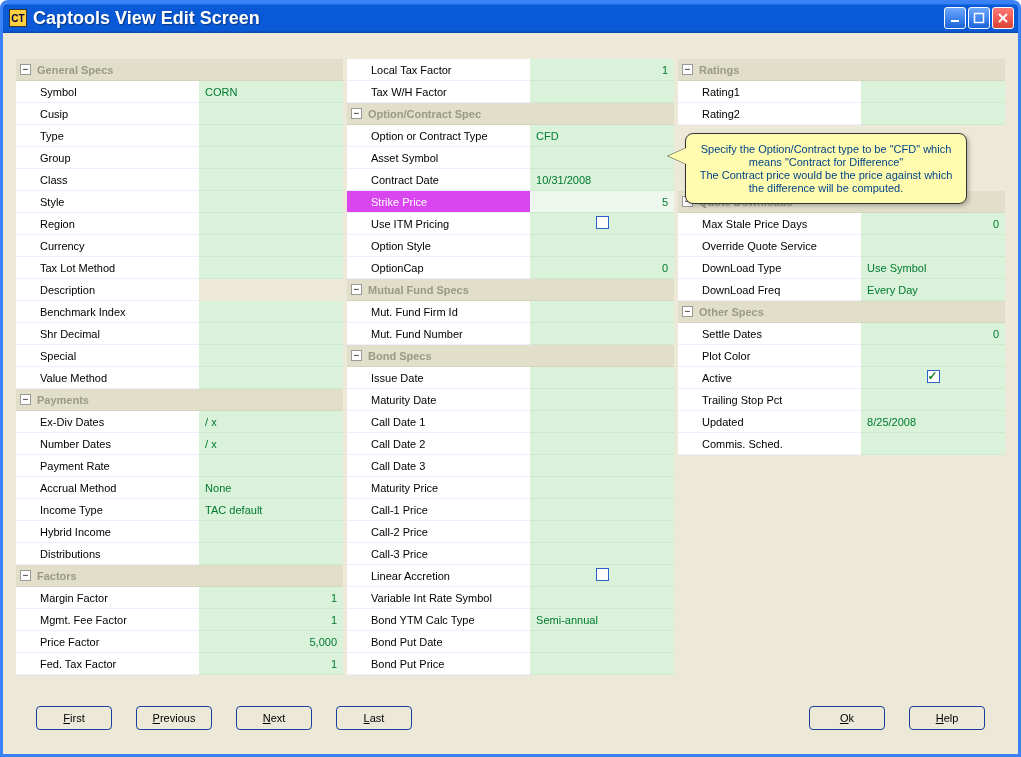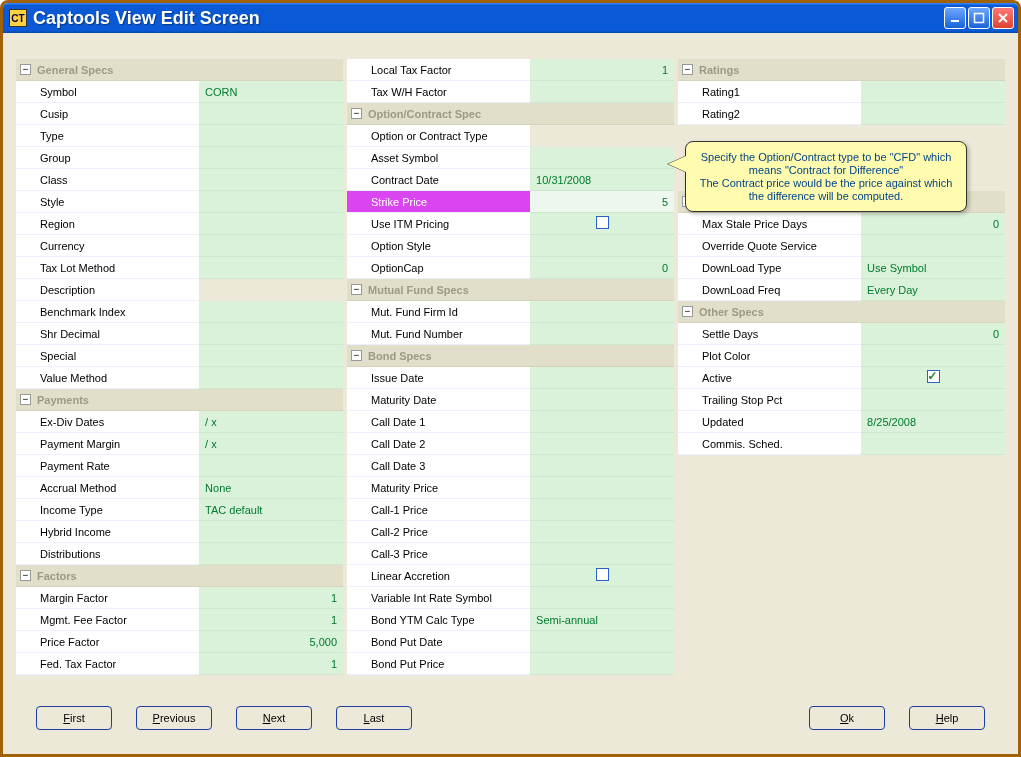--- a/index.html
+++ b/index.html
@@ -1,18 +1,18 @@
 <!DOCTYPE html>
 <html><head>
 <meta charset="utf-8">
 <style>
   * { box-sizing: border-box; }
   html, body { margin:0; padding:0; font-family: "Tahoma", Arial, sans-serif; font-size:11px; }
   body { background:#fff; }
-  .window { width:1021px; height:757px; border:3px solid #a16207; border-radius:8px 8px 0 0; overflow:hidden; position:relative; background:#ece9d8; }
+  .window { width:1021px; height:757px; border:3px solid #3b82f6; border-radius:8px 8px 0 0; overflow:hidden; position:relative; background:#ece9d8; }
   .titlebar { height:30px; background:linear-gradient(to bottom,#3c8cff 0%,#0a59d6 8%,#0a59d6 92%,#0846a8 100%); color:#fff; display:flex; align-items:center; padding:0 4px; }
   .titlebar .appicon { width:18px; height:18px; margin:0 6px 0 2px; display:flex; align-items:center; justify-content:center; font-size:10px; font-weight:bold; background:#ffd040; color:#004; border:1px solid #333; }
   .titlebar .title { flex:1; font-size:18px; font-weight:bold; text-shadow:1px 1px 1px rgba(0,0,0,.4); }
   .winbtns { display:flex; gap:2px; }
   .winbtn { width:22px; height:22px; border-radius:3px; border:1px solid #fff; display:flex; align-items:center; justify-content:center; color:#fff; font-weight:bold; font-family:Arial; cursor:default; }
   .winbtn.min, .winbtn.max { background:linear-gradient(#6fa8ff,#1764d9); }
   .winbtn.close { background:linear-gradient(#f77,#d43); }
   .winbtn svg { display:block; }
   .client { position:absolute; top:30px; left:3px; right:3px; bottom:3px; background:#ece9d8; padding:20px 6px 10px 6px; display:flex; flex-direction:column; }
   .cols { flex:1; display:flex; gap:4px; overflow:hidden; padding:6px 4px; }
@@ -25,21 +25,21 @@
   .val.num { text-align:right; color:#007a2f; }
   .row.selected .lbl { background:#d946ef; color:#fff; }
   .row.selected .val { background:#eef7ee; }
   .checkbox { width:13px; height:13px; border:1px solid #2a62c8; background:#fff; display:inline-block; position:relative; }
   .checkbox.checked::after { content:"✓"; color:#1a8a1a; position:absolute; top:-3px; left:0; font-size:12px; font-weight:bold; }
   .val.center { text-align:center; }
   .buttons { height:46px; display:flex; align-items:center; padding:6px 24px; gap:24px; }
   .buttons .spacer { flex:1; }
   .btn { min-width:76px; height:24px; border:1px solid #1a3f9c; border-radius:4px; background:#ece9d8; color:#000; padding:2px 10px; cursor:default; text-align:center; font-size:11px; display:flex; align-items:center; justify-content:center; }
   .underline { text-decoration:underline; }
-  .tooltip { position:absolute; top:108px; right:48px; width:282px; background:#fffcb0; border:1px solid #333; border-radius:8px; padding:8px 10px; color:#004488; font-size:11px; text-align:center; z-index:50; box-shadow:2px 2px 4px rgba(0,0,0,.25); }
+  .tooltip { position:absolute; top:100px; right:48px; width:282px; background:#fffcb0; border:1px solid #333; border-radius:8px; padding:8px 10px; color:#004488; font-size:11px; text-align:center; z-index:50; box-shadow:2px 2px 4px rgba(0,0,0,.25); }
   .tooltip::before { content:""; position:absolute; left:-18px; top:14px; width:0; height:0; border-top:8px solid transparent; border-bottom:8px solid transparent; border-right:18px solid #fffcb0; filter:drop-shadow(-1px 0 0 #333); }
   .tt-line { margin:1px 0; }
 </style>
 </head>
 <body>
 
 <div class="window">
   <div class="titlebar">
     <div class="appicon">CT</div>
     <div class="title">Captools View Edit Screen</div>
@@ -129,21 +129,21 @@
 
         <div class="group-hdr">
             <span class="row-toggle">−</span>
             <span>Payments</span>
           </div>
         <div class="row">
             <div class="lbl">Ex-Div Dates</div>
             <div class="val">/  x</div>
           </div>
         <div class="row">
-            <div class="lbl">Payment Margin</div>
+            <div class="lbl">Number Dates</div>
             <div class="val">/  x</div>
           </div>
         <div class="row">
             <div class="lbl">Payment Rate</div>
             <div class="val"></div>
           </div>
         <div class="row">
             <div class="lbl">Accrual Method</div>
             <div class="val">None</div>
           </div>
@@ -191,20 +191,21 @@
             <div class="lbl">Tax W/H Factor</div>
             <div class="val"></div>
           </div>
 
         <div class="group-hdr">
             <span class="row-toggle">−</span>
             <span>Option/Contract Spec</span>
           </div>
         <div class="row">
             <div class="lbl">Option or Contract Type</div>
+            <div class="val">CFD</div>
           </div>
         <div class="row">
             <div class="lbl">Asset Symbol</div>
             <div class="val"></div>
           </div>
         <div class="row">
             <div class="lbl">Contract Date</div>
             <div class="val">10/31/2008</div>
           </div>
         <div class="row selected">
@@ -332,21 +333,21 @@
         <div class="row">
             <div class="lbl">DownLoad Freq</div>
             <div class="val">Every Day</div>
           </div>
 
         <div class="group-hdr">
             <span class="row-toggle">−</span>
             <span>Other Specs</span>
           </div>
         <div class="row">
-            <div class="lbl">Settle Days</div>
+            <div class="lbl">Settle Dates</div>
             <div class="val num">0</div>
           </div>
         <div class="row">
             <div class="lbl">Plot Color</div>
             <div class="val"></div>
           </div>
         <div class="row">
             <div class="lbl">Active</div>
             <div class="val center"><span class="checkbox checked"></span></div>
           </div>

